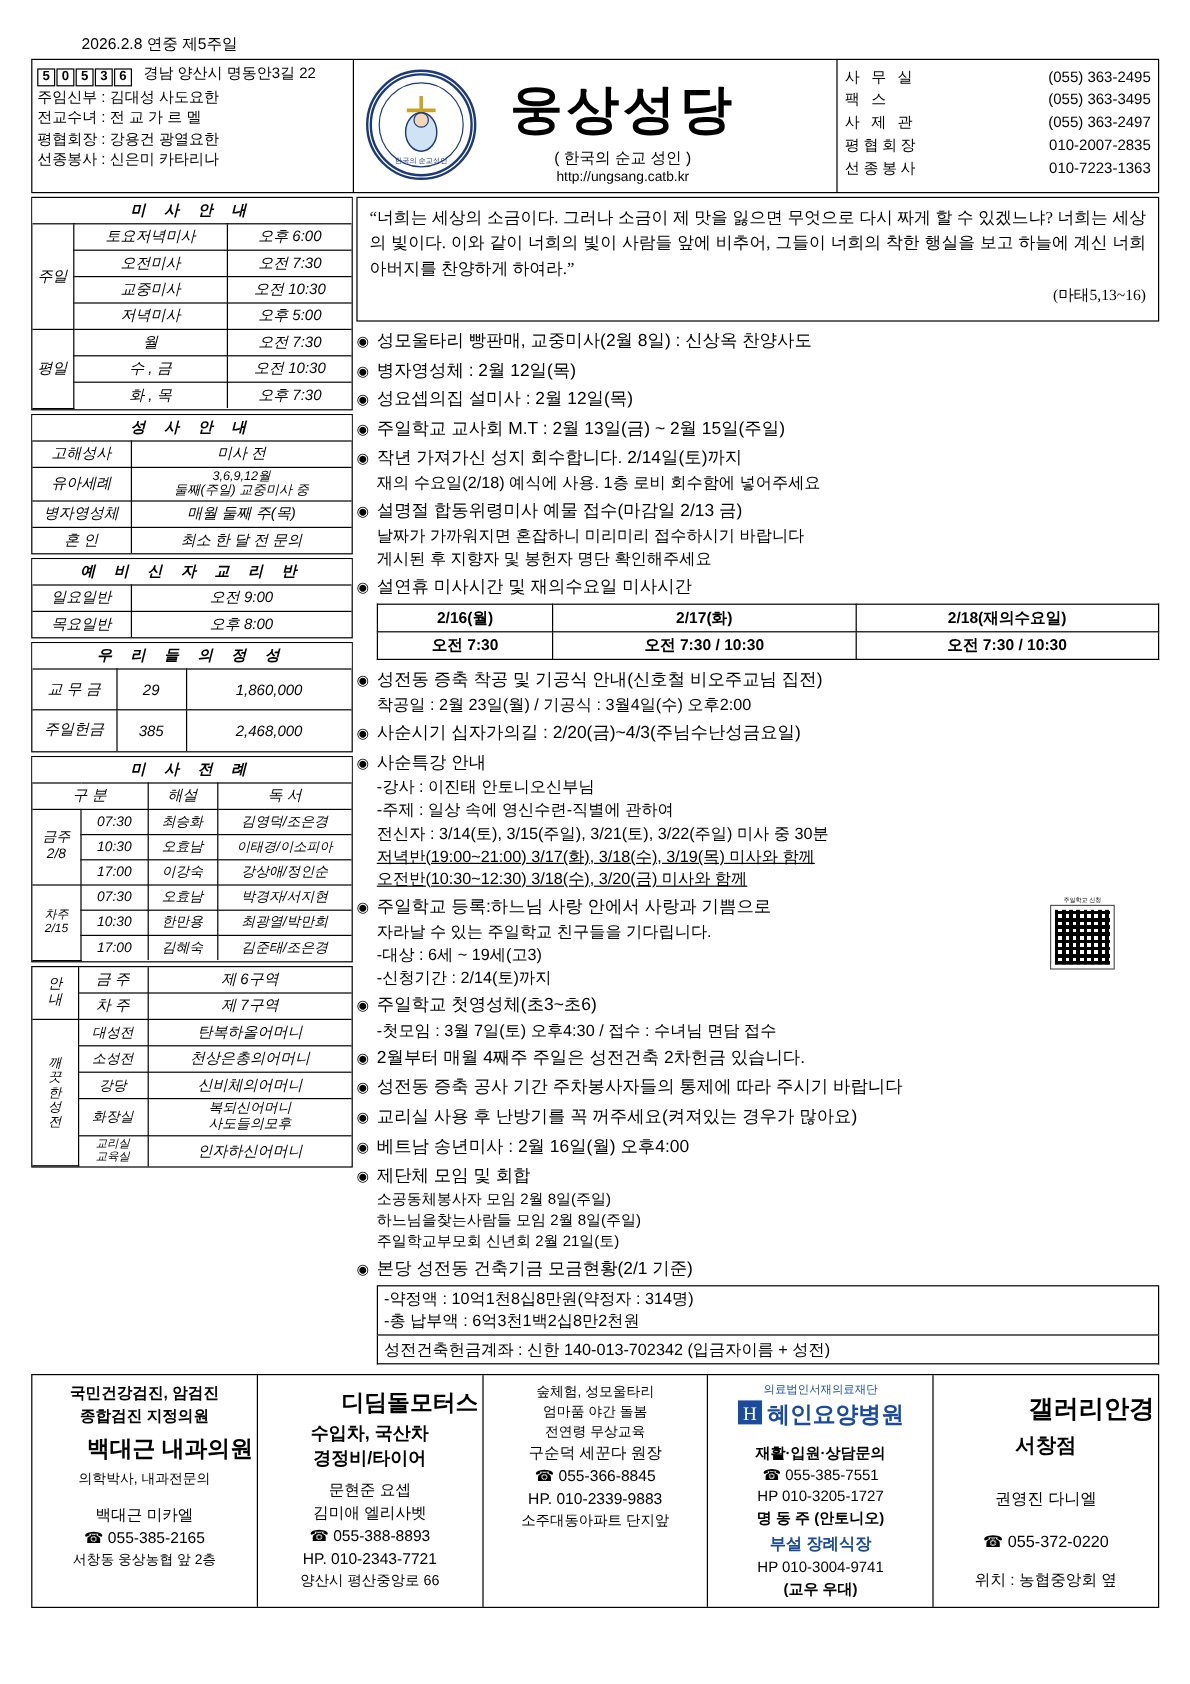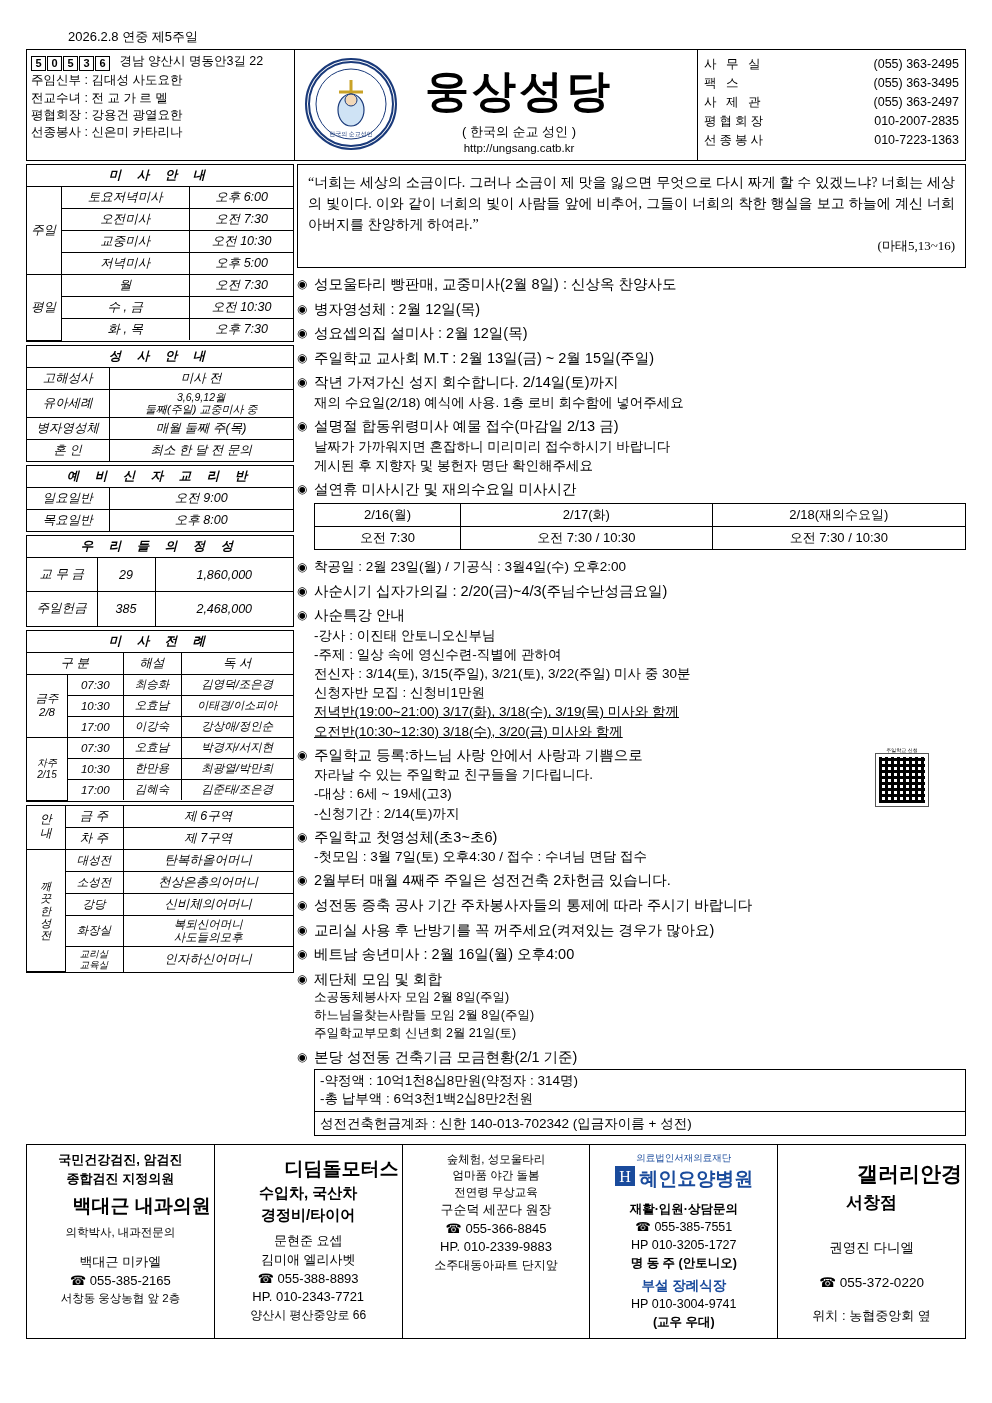--- a/index.html
+++ b/index.html
@@ -153,21 +153,21 @@
   }
   .bullet {
     flex: 0 0 17px;
     font-size: 12px;
     padding-top: 2px;
   }
   .ntxt { flex: 1; }
   .sub { font-size: 13.5px; display:block; }
   .u { text-decoration: underline; }
 
-  table.mini { border-collapse: collapse; width: 100%; margin: 3px 0 3px 0; }
+  table.mini { border-collapse: collapse; width: 100%; margin: 3px 0 3px 0; font-weight: bold; }
   table.mini td {
     border: 1px solid #000;
     font-size: 13px;
     text-align: center;
     padding: 2px;
     height: 22px;
   }
 
   
   .sponsors {
@@ -543,37 +543,37 @@
                 <td>오전 7:30 / 10:30</td>
               </tr>
             </tbody>
               </table>
           </span>
         </div>
 
         <div class="notice">
             <span class="bullet">◉</span>
           <span class="ntxt">
+            <span>성전동 증축 착공 및 기공식 안내(신호철 비오주교님 집전)</span>
             <span class="sub">착공일 : 2월 23일(월) / 기공식 : 3월4일(수) 오후2:00</span>
           </span>
         </div>
 
         <div class="notice">
             <span class="bullet">◉</span>
             <span class="ntxt">사순시기 십자가의길 : 2/20(금)~4/3(주님수난성금요일)</span>
           </div>
 
         <div class="notice">
             <span class="bullet">◉</span>
           <span class="ntxt">
             <span>사순특강 안내</span>
             <span class="sub">-강사 : 이진태 안토니오신부님</span>
             <span class="sub">-주제 : 일상 속에 영신수련-직별에 관하여</span>
             <span class="sub">전신자 : 3/14(토), 3/15(주일), 3/21(토), 3/22(주일) 미사 중 30분</span>
-            <span class="sub">신청자반 모집 : 신청비1만원</span>
             <span class="sub u">저녁반(19:00~21:00) 3/17(화), 3/18(수), 3/19(목) 미사와 함께</span>
             <span class="sub u">오전반(10:30~12:30) 3/18(수), 3/20(금) 미사와 함께</span>
           </span>
         </div>
 
         <div class="notice" style="position:relative">
           <span class="bullet">◉</span>
           <span class="ntxt">
             <span>주일학교 등록:하느님 사랑 안에서 사랑과 기쁨으로</span>
             <span class="sub">자라날 수 있는 주일학교 친구들을 기다립니다.</span>

